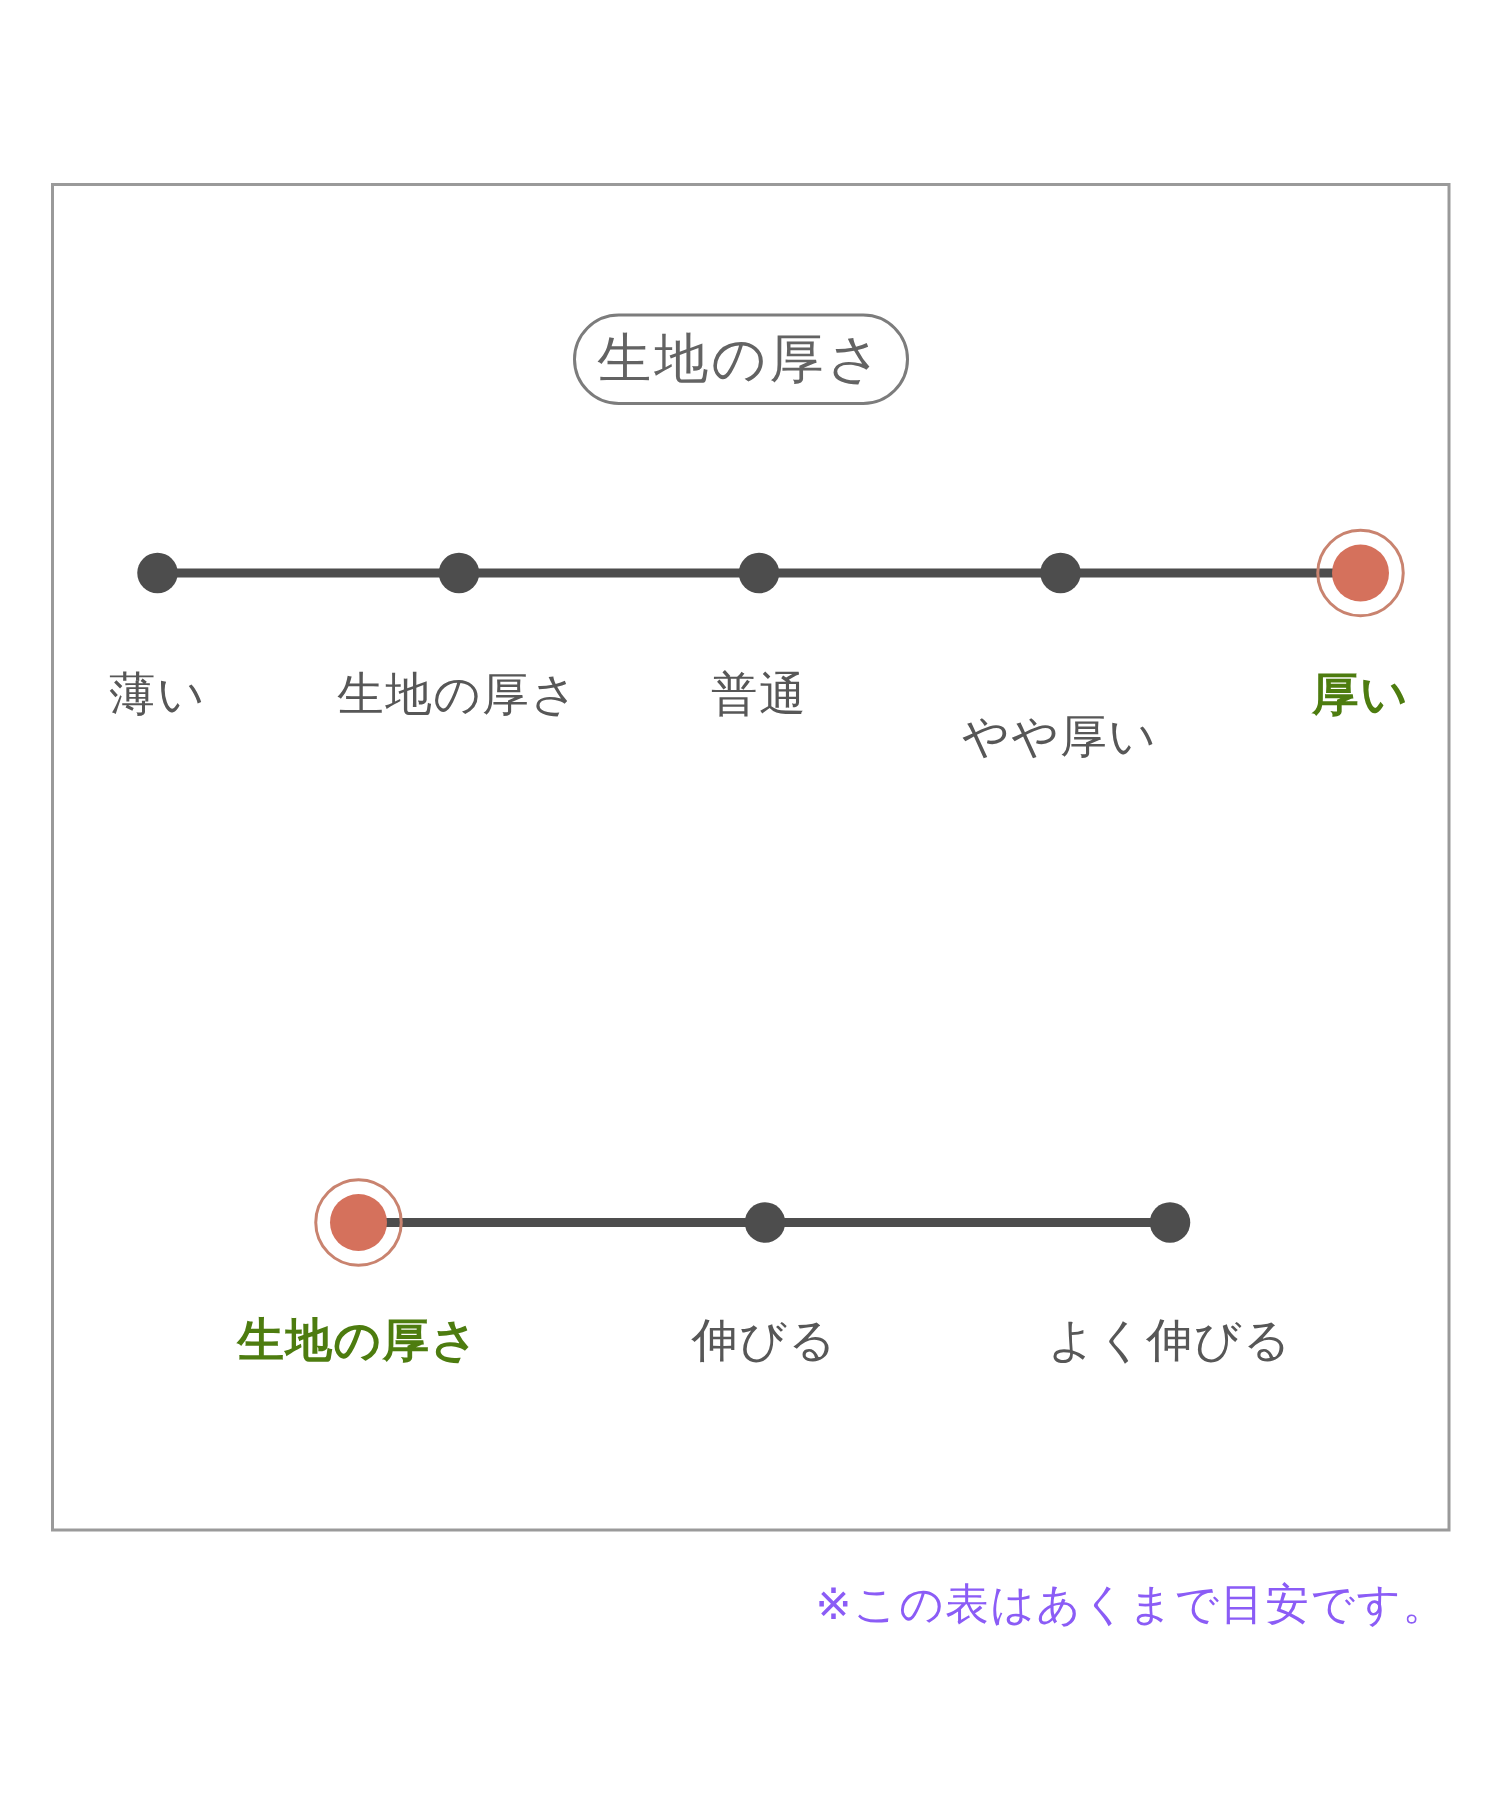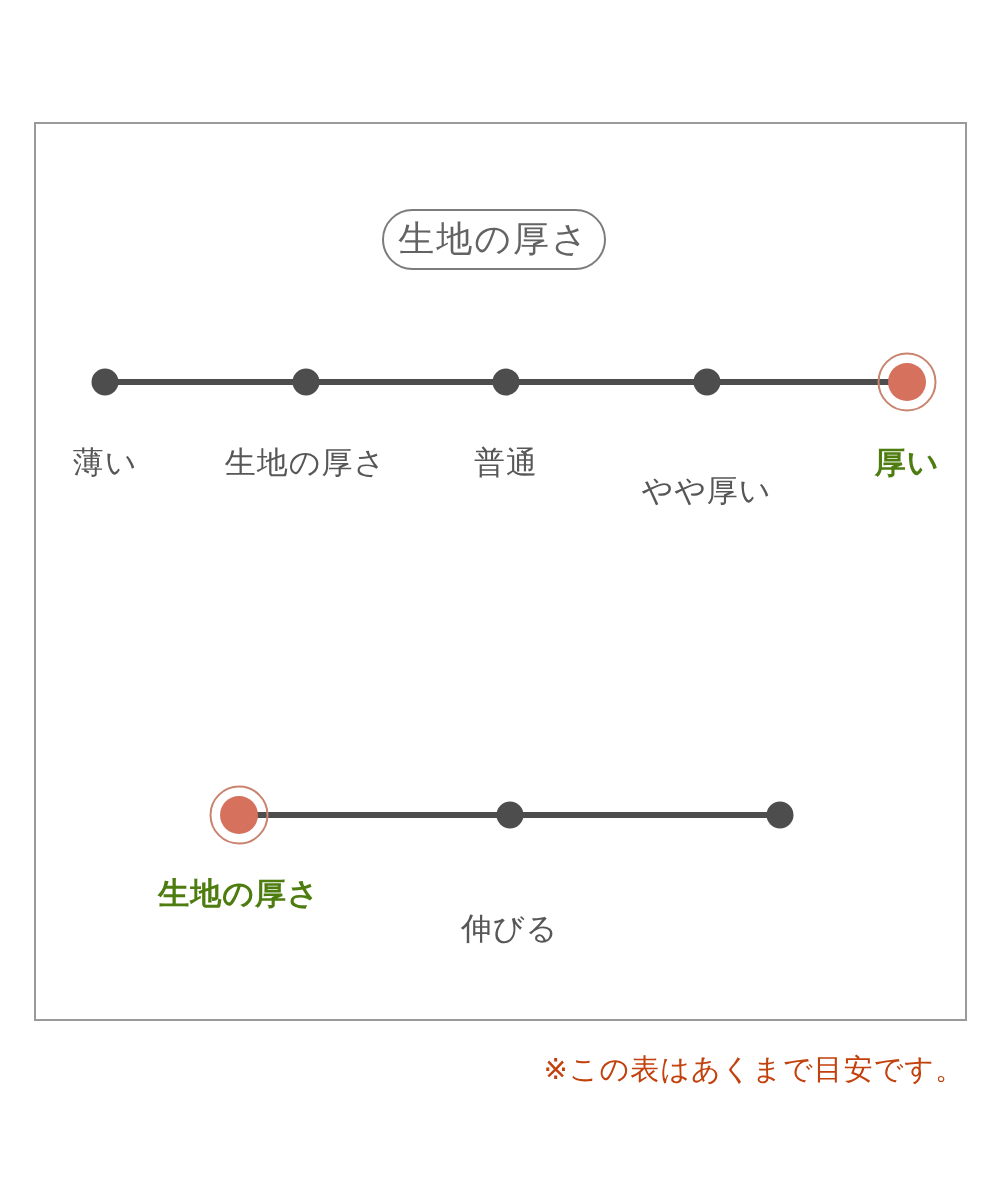--- a/index.html
+++ b/index.html
@@ -88,21 +88,21 @@
   }
   .pt-label.selected {
     font-weight: 800;
     color: #4d7c0f;
   }
   .footer-note {
     position: absolute;
     right: 35px;
     top: 1050px;
     font-size: 29px;
-    color: #c2410c;
+    color: #8b5cf6;
     font-weight: 500;
     letter-spacing: 1px;
     white-space: nowrap;
   }
 </style>
 </head>
 <body>
 
 <div class="frame">
 
@@ -130,18 +130,19 @@
 
   <div class="track track-2">
       <div class="dot selected" style="left: 0%;">
         <div class="ring"></div>
       </div>
       <div class="dot" style="left: 50%;"></div>
       <div class="dot" style="left: 100%;"></div>
     </div>
   <div class="labels labels-2">
       <div class="pt-label selected" style="left: 0%;">生地の厚さ</div>
-      <div class="pt-label" style="left: 50%; margin-top: 35px;">伸びる</div>
+      <div class="pt-label" style="left: 50%;">伸びる</div>
+      <div class="pt-label" style="left: 100%;">よく伸びる</div>
     </div>
 
 </div>
 
 <div class="footer-note">※この表はあくまで目安です。</div>
 
 </body></html>

